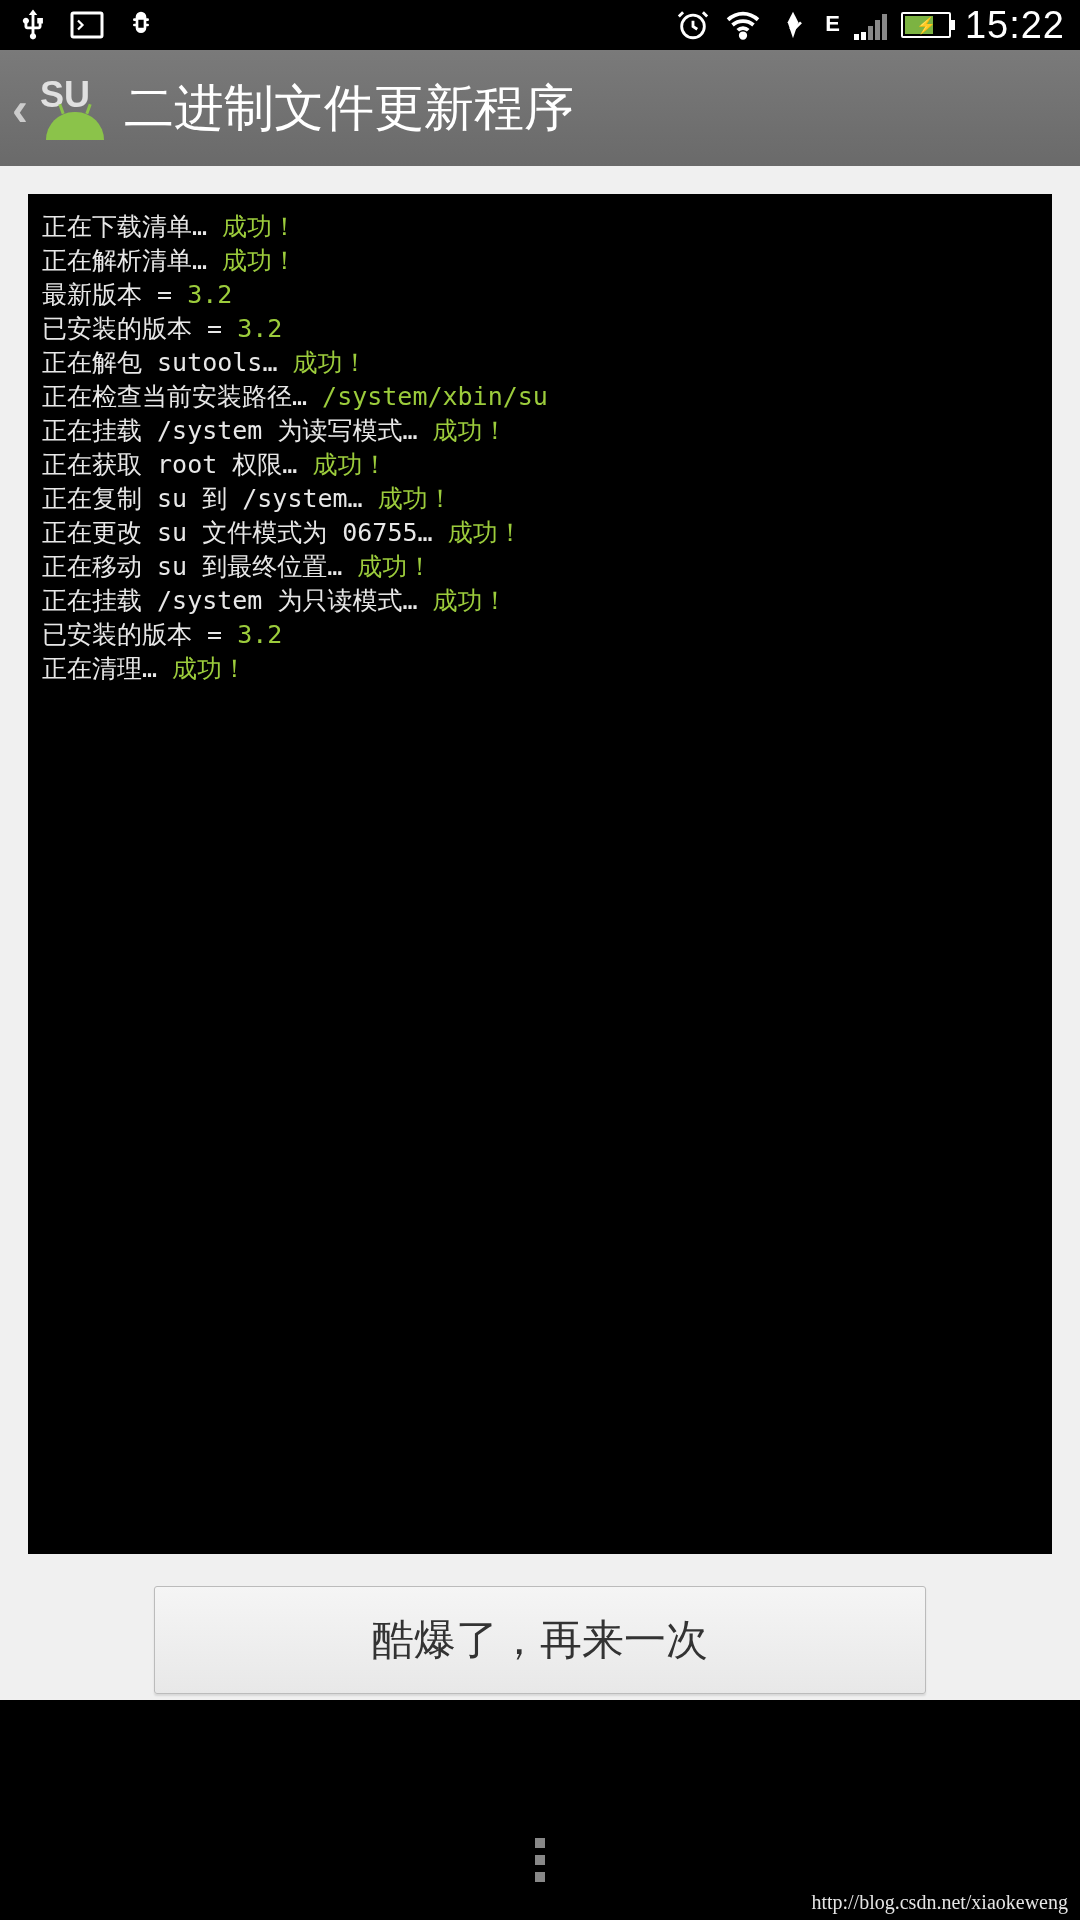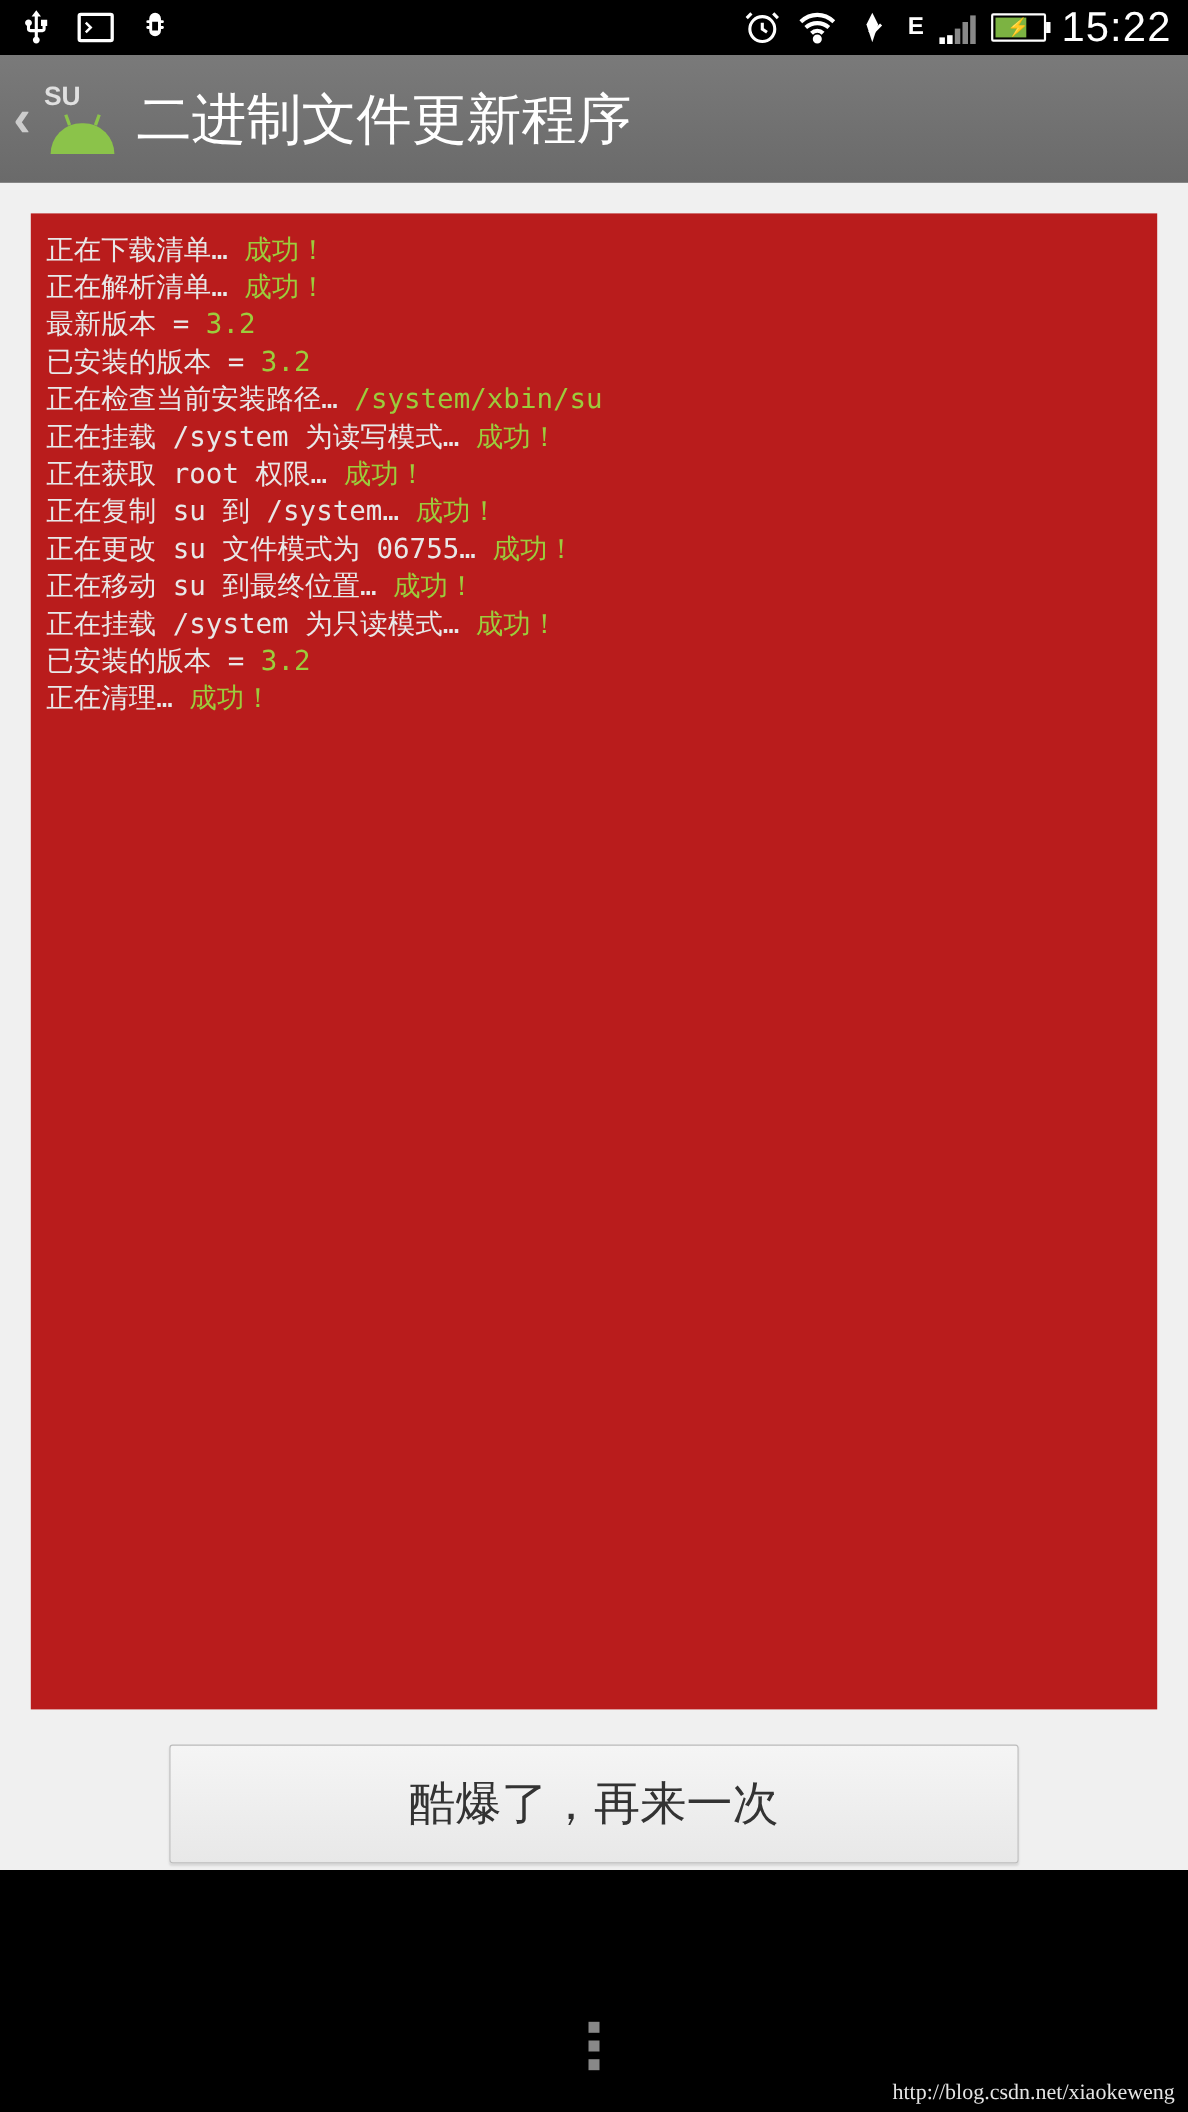--- a/index.html
+++ b/index.html
@@ -41,21 +41,21 @@
       width: 76px;
       height: 56px;
       position: relative;
     }
     .su-text {
       position: absolute;
       top: -6px;
       left: 2px;
       color: #e0e0e0;
       font-weight: bold;
-      font-size: 24px;
+      font-size: 36px;
       font-family: sans-serif;
     }
     .su-android {
       position: absolute;
       bottom: -4px;
       left: 8px;
       width: 58px;
       height: 28px;
       background: #8bc34a;
       border-radius: 28px 28px 0 0;
@@ -74,21 +74,21 @@
       color: #fff;
       font-size: 50px;
       font-weight: 400;
     }
     .content-area {
       background: #f0f0f0;
       padding: 28px;
       height: 1534px;
     }
     .terminal {
-      background: #b91c1c;
+      background: #000000;
       width: 100%;
       height: 1360px;
       padding: 16px 14px;
       font-family: 'DejaVu Sans Mono', monospace;
       font-size: 25px;
       line-height: 1.36;
       color: #e8e8e8;
       overflow: hidden;
     }
     .terminal-line { white-space: pre-wrap; }
@@ -216,20 +216,21 @@
   </span>
   <span class="app-title">二进制文件更新程序</span>
 </div>
 
 <div class="content-area">
   <div class="terminal" id="terminal">
       <div class="terminal-line"><span>正在下载清单… </span><span class="green">成功！</span></div>
       <div class="terminal-line"><span>正在解析清单… </span><span class="green">成功！</span></div>
       <div class="terminal-line"><span>最新版本 = </span><span class="green">3.2</span></div>
       <div class="terminal-line"><span>已安装的版本 = </span><span class="green">3.2</span></div>
+      <div class="terminal-line"><span>正在解包 sutools… </span><span class="green">成功！</span></div>
       <div class="terminal-line"><span>正在检查当前安装路径… </span><span class="green">/system/xbin/su</span></div>
       <div class="terminal-line"><span>正在挂载 /system 为读写模式… </span><span class="green">成功！</span></div>
       <div class="terminal-line"><span>正在获取 root 权限… </span><span class="green">成功！</span></div>
       <div class="terminal-line"><span>正在复制 su 到 /system… </span><span class="green">成功！</span></div>
       <div class="terminal-line"><span>正在更改 su 文件模式为 06755… </span><span class="green">成功！</span></div>
       <div class="terminal-line"><span>正在移动 su 到最终位置… </span><span class="green">成功！</span></div>
       <div class="terminal-line"><span>正在挂载 /system 为只读模式… </span><span class="green">成功！</span></div>
       <div class="terminal-line"><span>已安装的版本 = </span><span class="green">3.2</span></div>
       <div class="terminal-line"><span>正在清理… </span><span class="green">成功！</span></div>
     </div>

